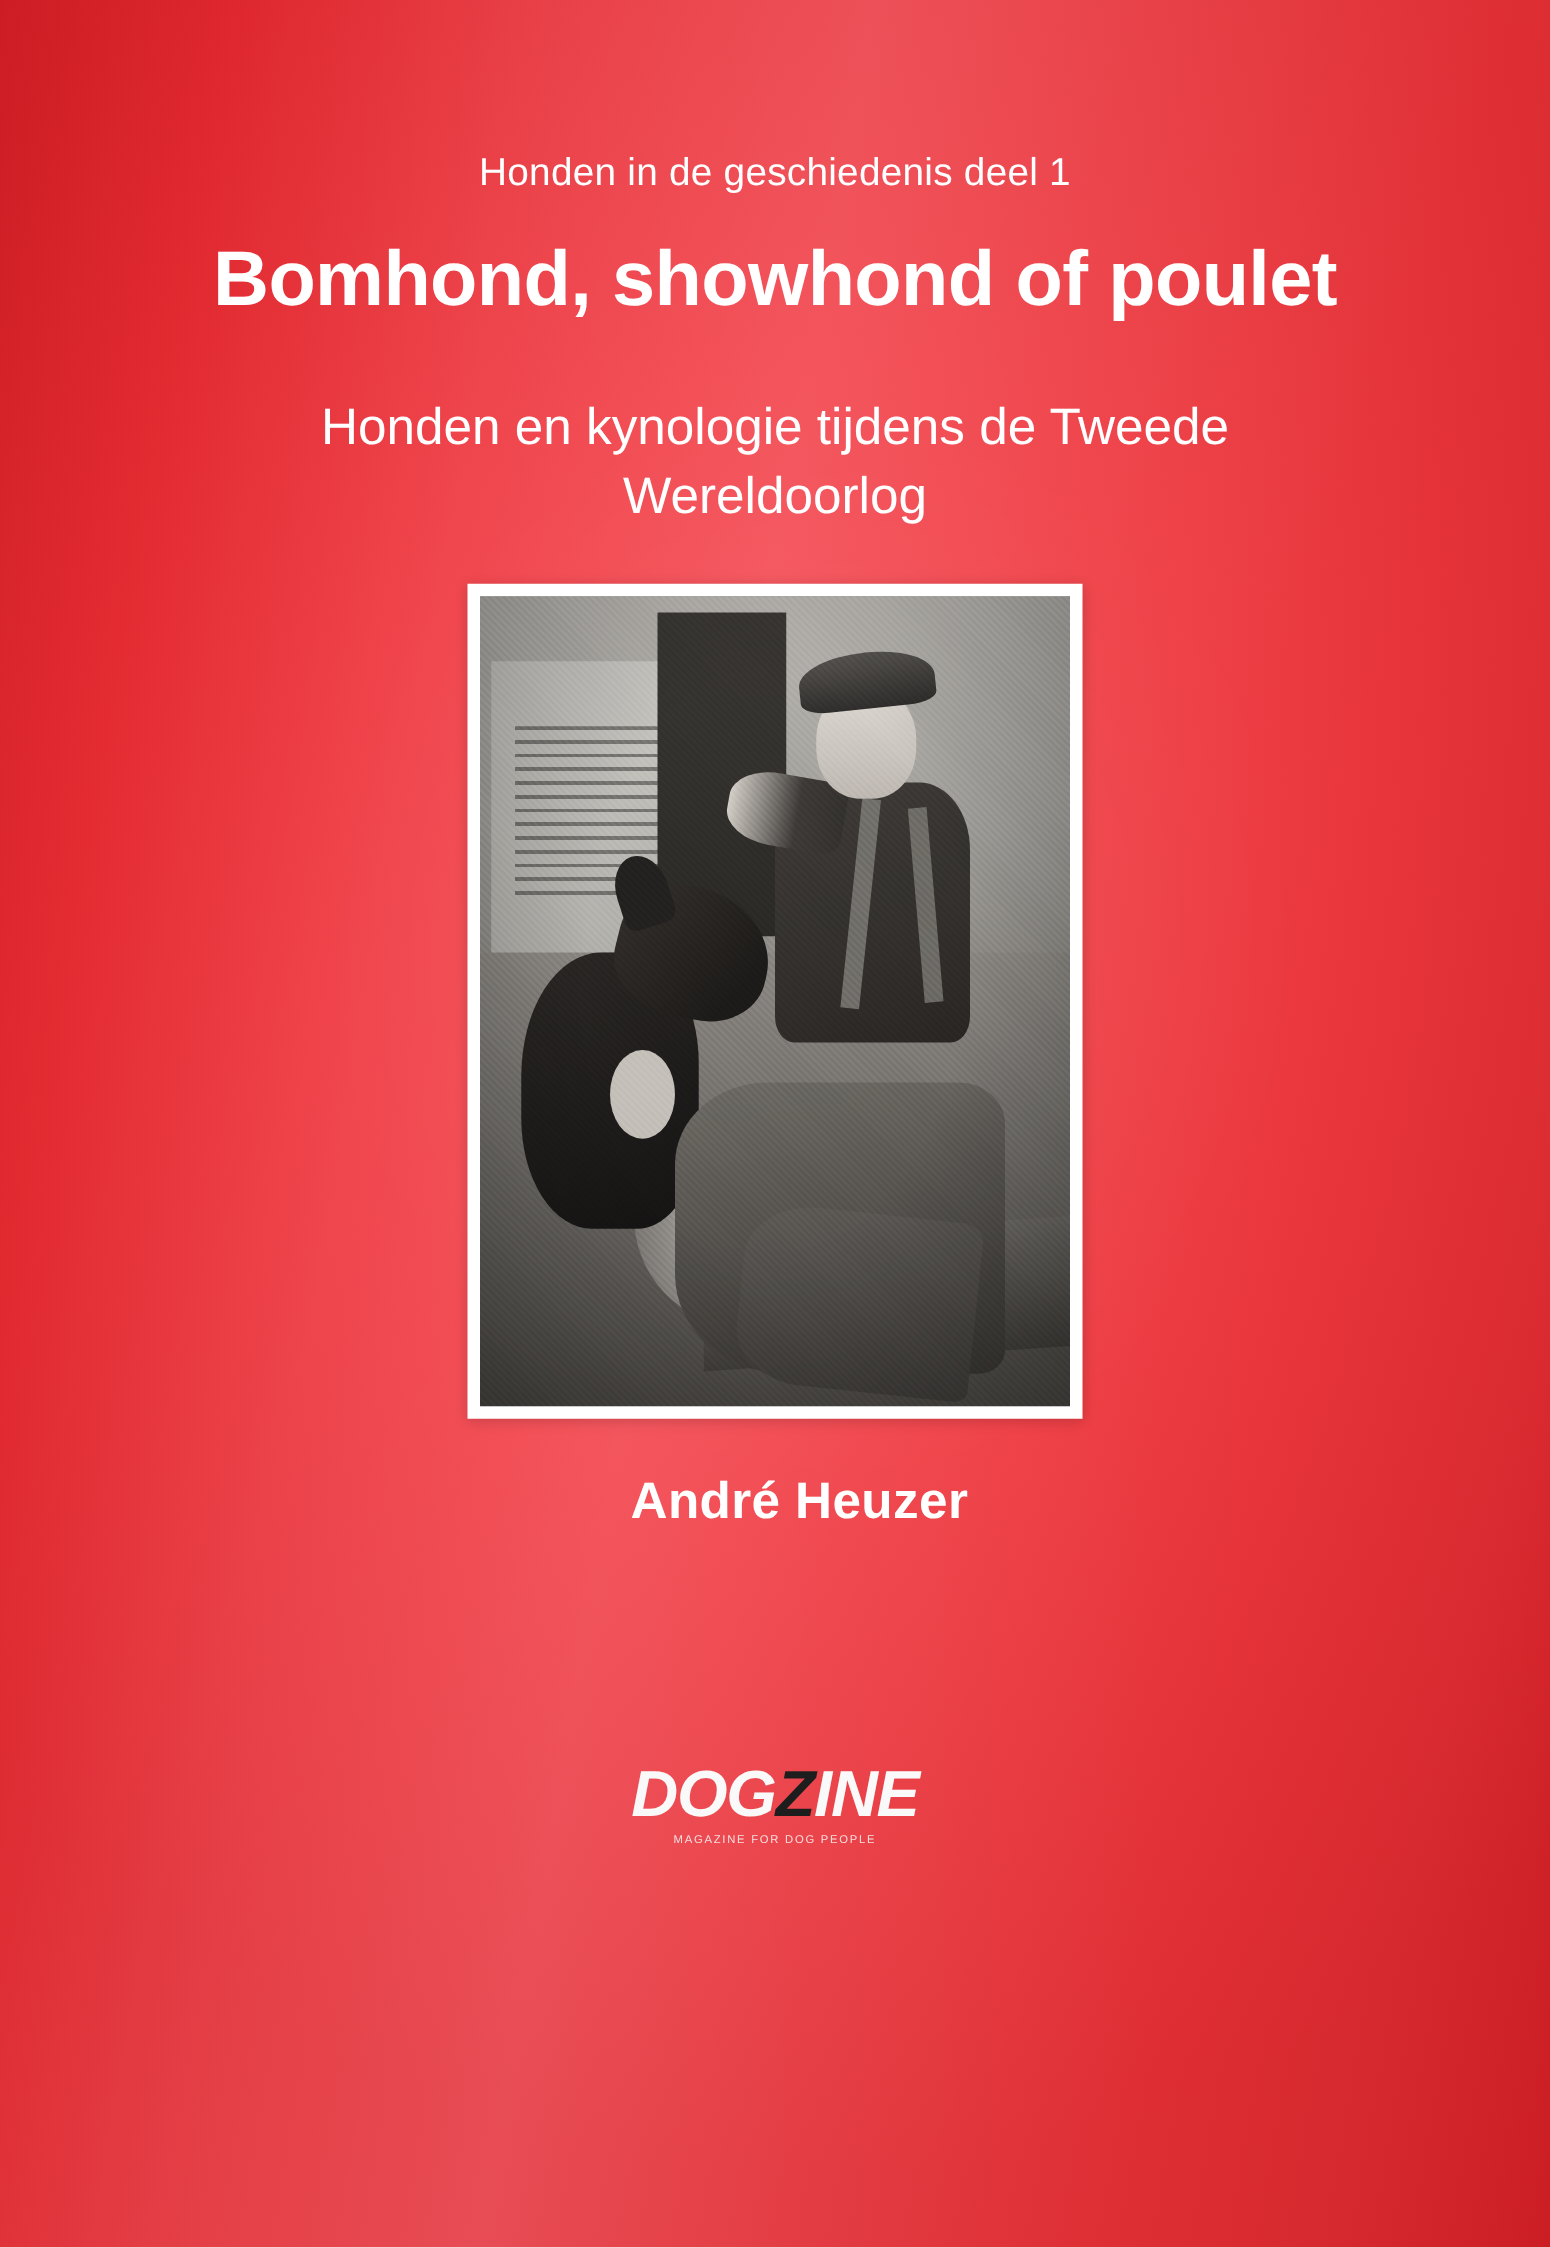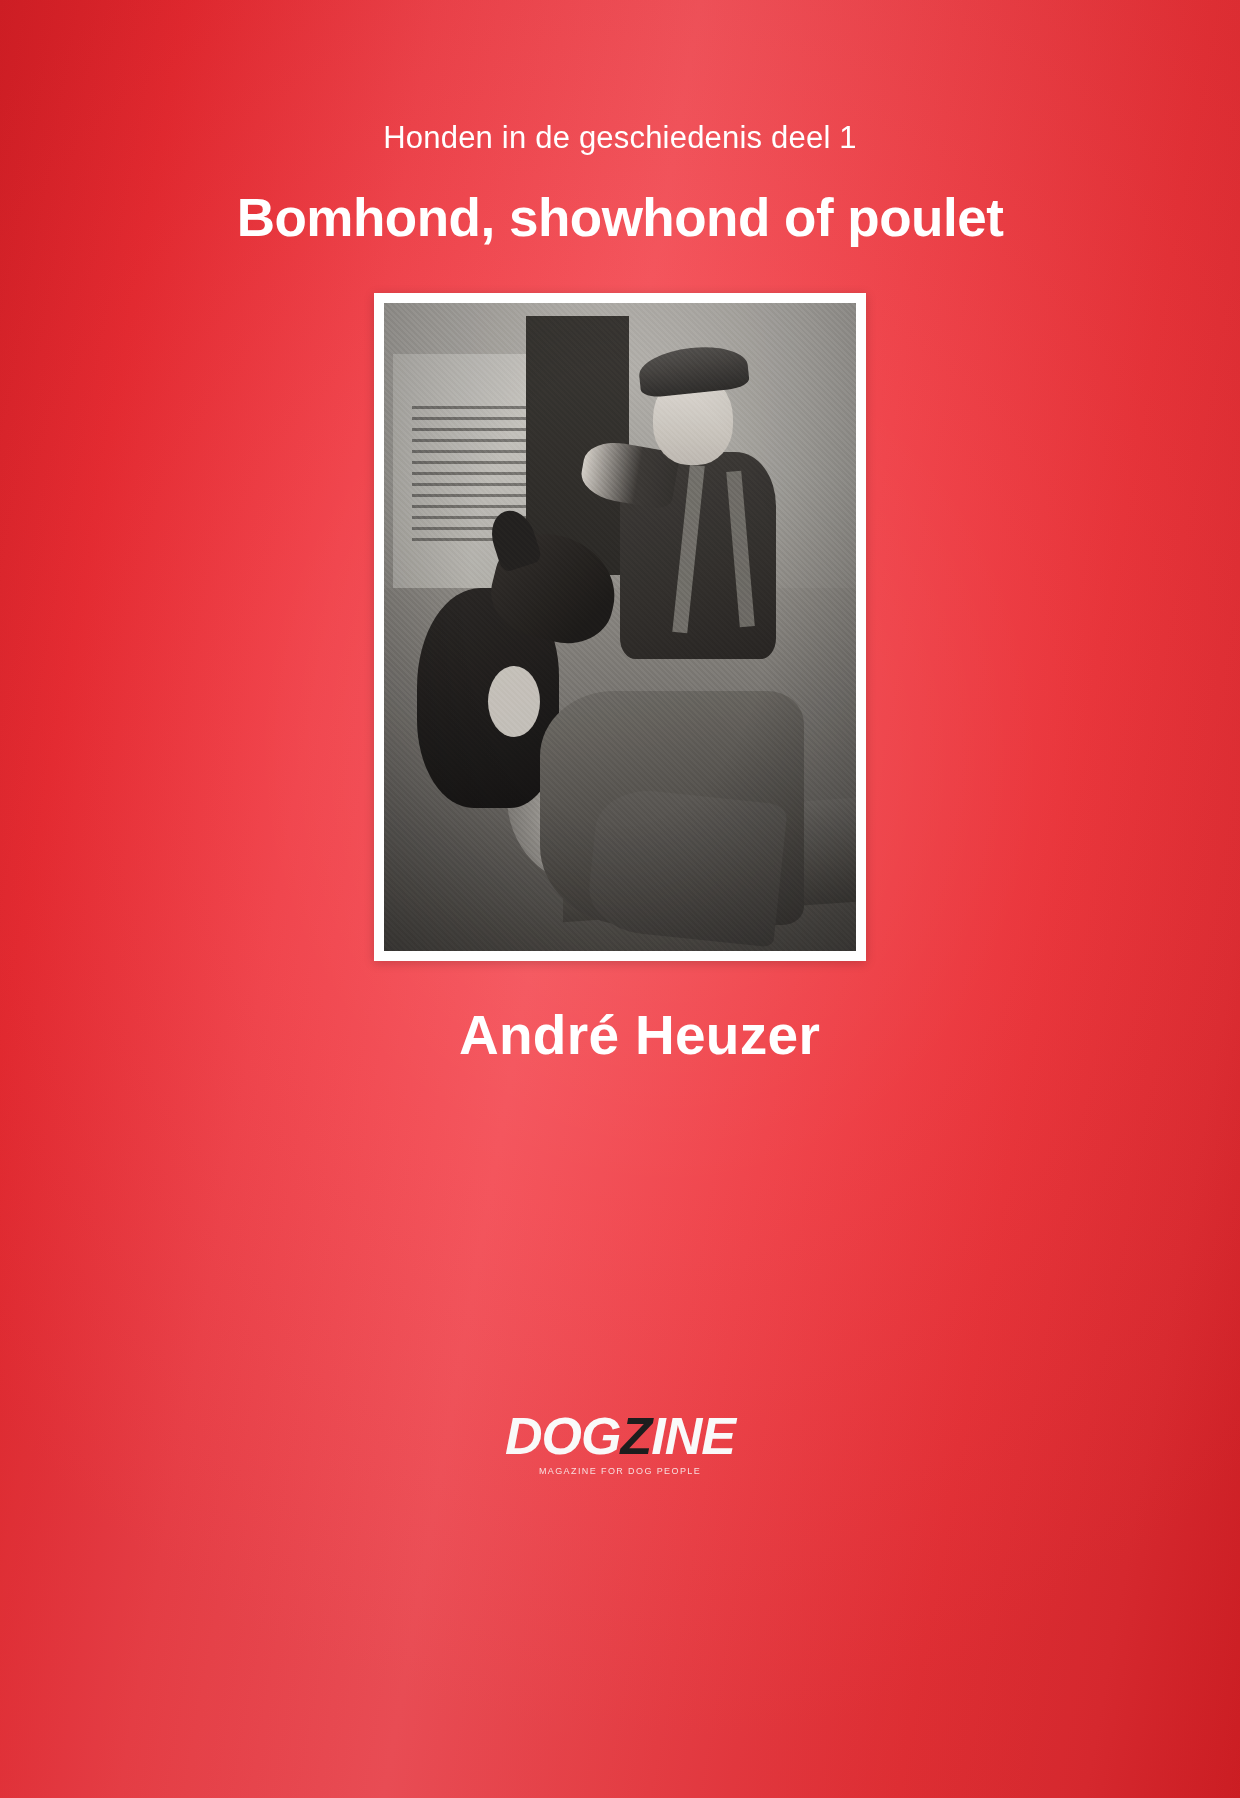--- a/index.html
+++ b/index.html
@@ -53,21 +53,21 @@
     margin-top: 120px;
     color: #ffffff;
     font-size: 31px;
     letter-spacing: 0.2px;
     font-weight: 400;
     text-align: center;
   }
   .title {
     margin-top: 30px;
     color: #ffffff;
-    font-size: 53px;
+    font-size: 62px;
     line-height: 1.22;
     font-weight: 700;
     text-align: left;
     max-width: 1000px;
     letter-spacing: -0.5px;
   }
   .subtitle {
     margin-top: 52px;
     color: #ffffff;
     font-size: 41px;
@@ -225,21 +225,21 @@
   .ph-grain {
     position: absolute;
     inset: 0;
     background:
       repeating-linear-gradient(45deg, rgba(255,255,255,0.035) 0 2px, rgba(0,0,0,0.035) 2px 4px);
     mix-blend-mode: overlay;
   }
   .author {
     margin-top: 42px;
     color: #ffffff;
-    font-size: 55px;
+    font-size: 41px;
     font-weight: 700;
     text-align: right;
     letter-spacing: 0.3px;
     margin-left: 39px;
   }
   .logo {
     position: absolute;
     bottom: 322px;
     left: 0;
     width: 100%;
@@ -270,20 +270,21 @@
 </head>
 <body>
 
 <div class="cover">
   <div class="inner">
 
     <div class="series">Honden in de geschiedenis deel 1</div>
 
     <div class="title">Bomhond, showhond of poulet</div>
 
+    <div class="subtitle">Honden en kynologie tijdens de Tweede Wereldoorlog</div>
 
     <div class="photo-frame">
       <div class="photo" title="Zwart-witfoto van een soldaat met baret en overall die een donkere hond aait">
         <div class="ph-sky"></div>
         <div class="ph-wall"></div>
         <div class="ph-wall-lines"></div>
         <div class="ph-door"></div>
         <div class="ph-ground"></div>
         <div class="ph-bench"></div>
         <div class="ph-bush"></div>

